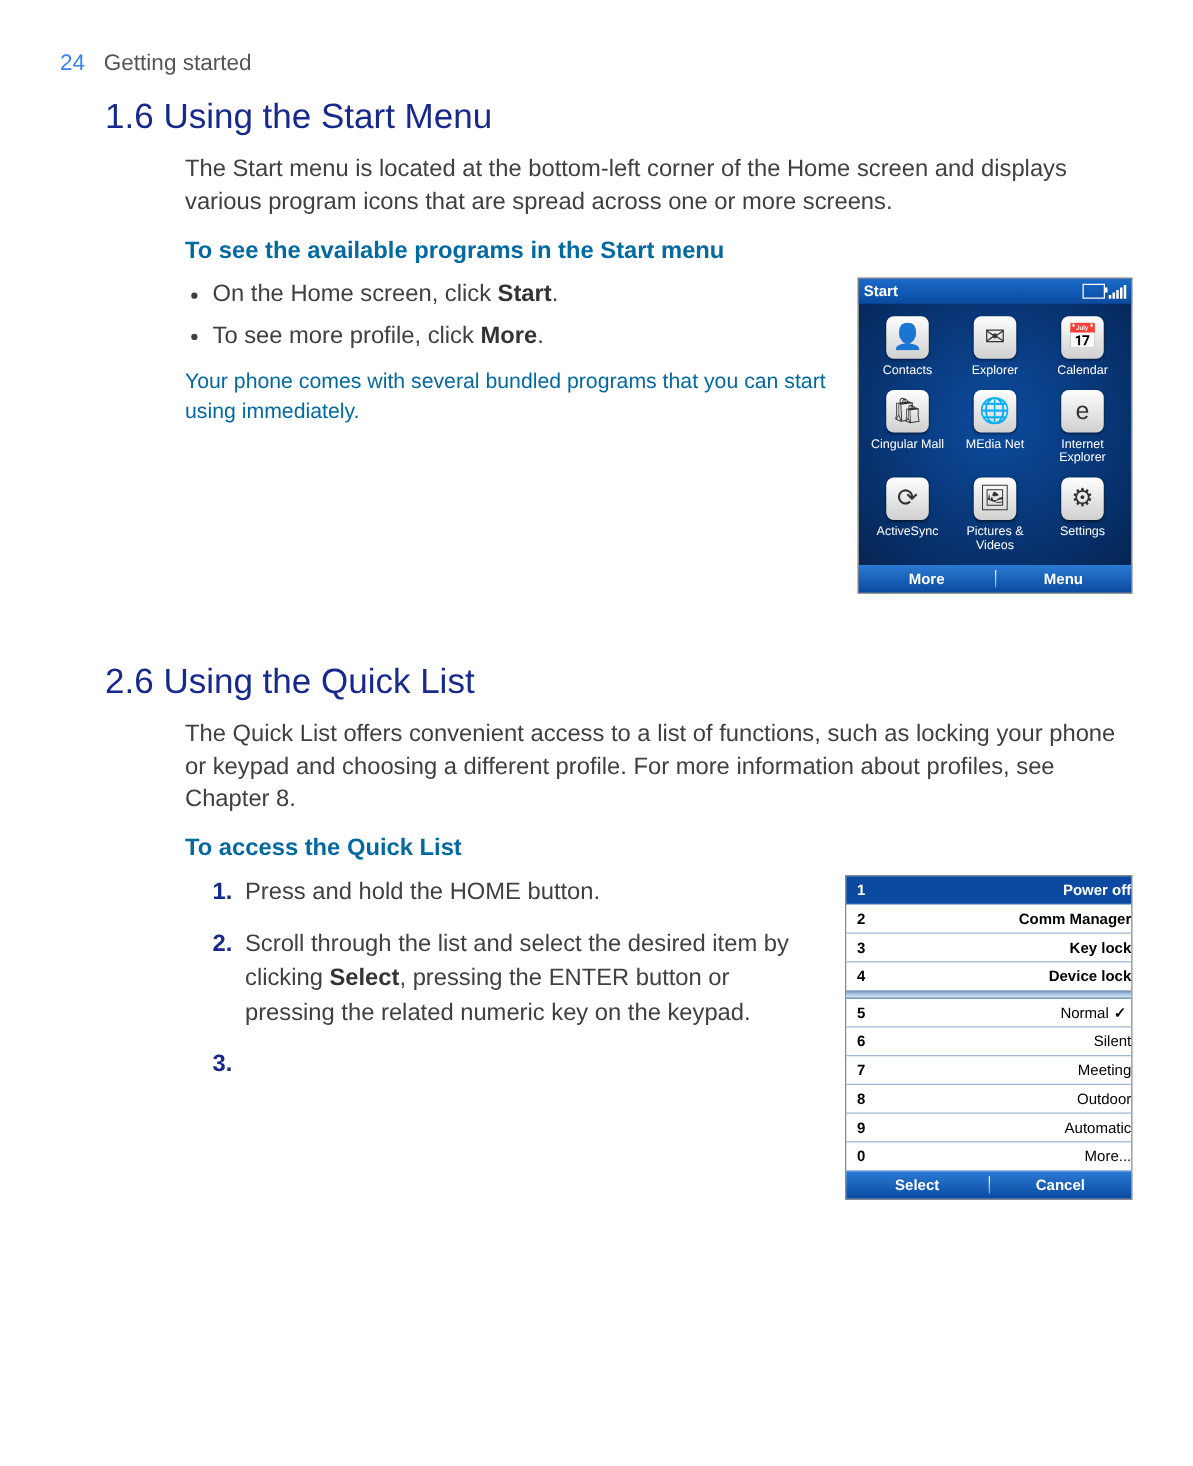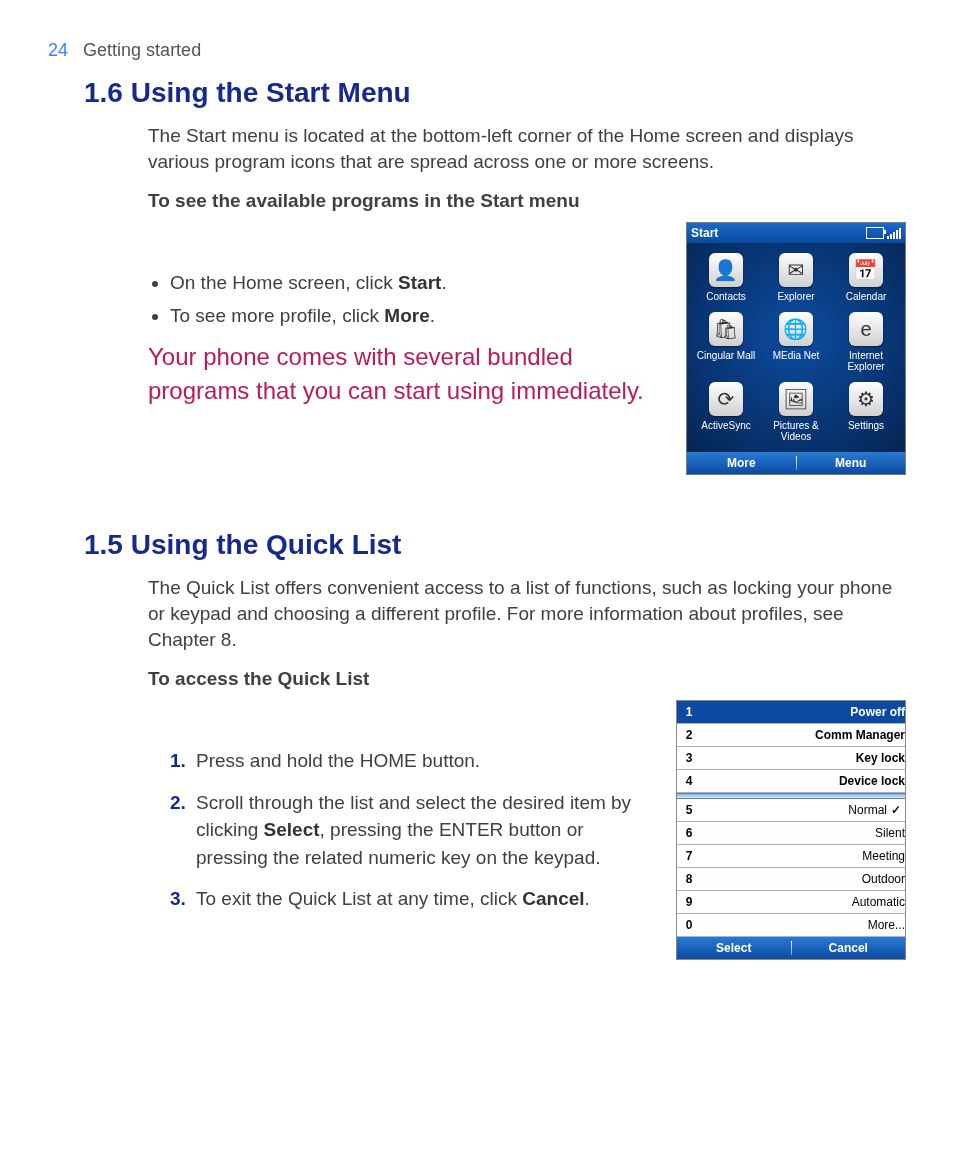--- a/index.html
+++ b/index.html
@@ -15,43 +15,43 @@
     font-size: 18px;
     color: #555;
     margin-bottom: 16px;
   }
   .page-header .pn {
     color: #3b82f6;
   }
   h2.section-title {
     color: #17298d;
     font-size: 28px;
-    font-weight: bold;
+    font-weight: normal;
     margin: 10px 0 14px 36px;
   }
   .body-text {
     font-size: 19px;
     line-height: 1.35;
     color: #404040;
     margin: 0 0 16px 100px;
     max-width: 760px;
   }
   .sub-title {
-    color: #404040;
+    color: #0369a1;
     font-size: 19px;
     font-weight: bold;
     margin: 6px 0 10px 100px;
   }
   .row {
     display: flex;
     align-items: flex-start;
     gap: 20px;
     margin-left: 100px;
   }
-  .text-col { flex: 1; margin-top: 47px; }
+  .text-col { flex: 1; }
   ul.bullets {
     margin: 0 0 10px 0;
     padding-left: 22px;
     font-size: 19px;
     color: #404040;
     line-height: 1.5;
   }
   ul.bullets li { margin-bottom: 4px; }
   ol.steps {
     margin: 0;
@@ -63,21 +63,21 @@
   }
   ol.steps li {
     margin-bottom: 14px;
     display: flex;
   }
   ol.steps li .num {
     color: #17298d;
     font-weight: bold;
     min-width: 26px;
   }
-  .note-text { font-size: 24px; color:#be185d; line-height:1.4; }
+  .note-text { font-size: 17px; color:#0369a1; line-height:1.4; }
   b { font-weight: bold; color:#333; }
 
   
   .phone1 {
     width: 218px;
     border: 1px solid #7a7a7a;
     font-family: Tahoma, Arial, sans-serif;
     font-size: 11px;
     background: radial-gradient(circle at 50% 45%, #0c4ca0 0%, #072e66 70%, #051f48 100%);
     color:#fff;
@@ -300,44 +300,41 @@
     <div class="ph1-soft">
       <div class="half">More</div>
       <div class="divider"></div>
       <div class="half">Menu</div>
     </div>
   </div>
 </div>
 
 <div class="spacer"></div>
 
-<h2 class="section-title">1.5 Using the Quick List</h2>
+<h2 class="section-title">2.6 Using the Quick List</h2>
 
 <p class="body-text">The Quick List offers convenient access to a list of functions, such as locking your phone or keypad and choosing a different profile. For more information about profiles, see Chapter 8.</p>
 
 <div class="sub-title">To access the Quick List</div>
 
 <div class="row">
   <div class="text-col">
     <ol class="steps">
       <li>
         <span class="num">1.</span>
         <span>Press and hold the HOME button.</span>
       </li>
       <li>
         <span class="num">2.</span>
         <span>
           <span>Scroll through the list and select the desired item by clicking </span><b>Select</b><span>, pressing the ENTER button or pressing the related numeric key on the keypad.</span>
         </span>
       </li>
       <li>
         <span class="num">3.</span>
-        <span>
-          <span>To exit the Quick List at any time, click </span><b>Cancel</b><span>.</span>
-        </span>
       </li>
     </ol>
   </div>
 
   <div class="phone2">
     <div id="ph2-list">
         <div class="ql-row selected">
           <div class="n">1</div>
           <div class="t">Power off</div>
         </div>

